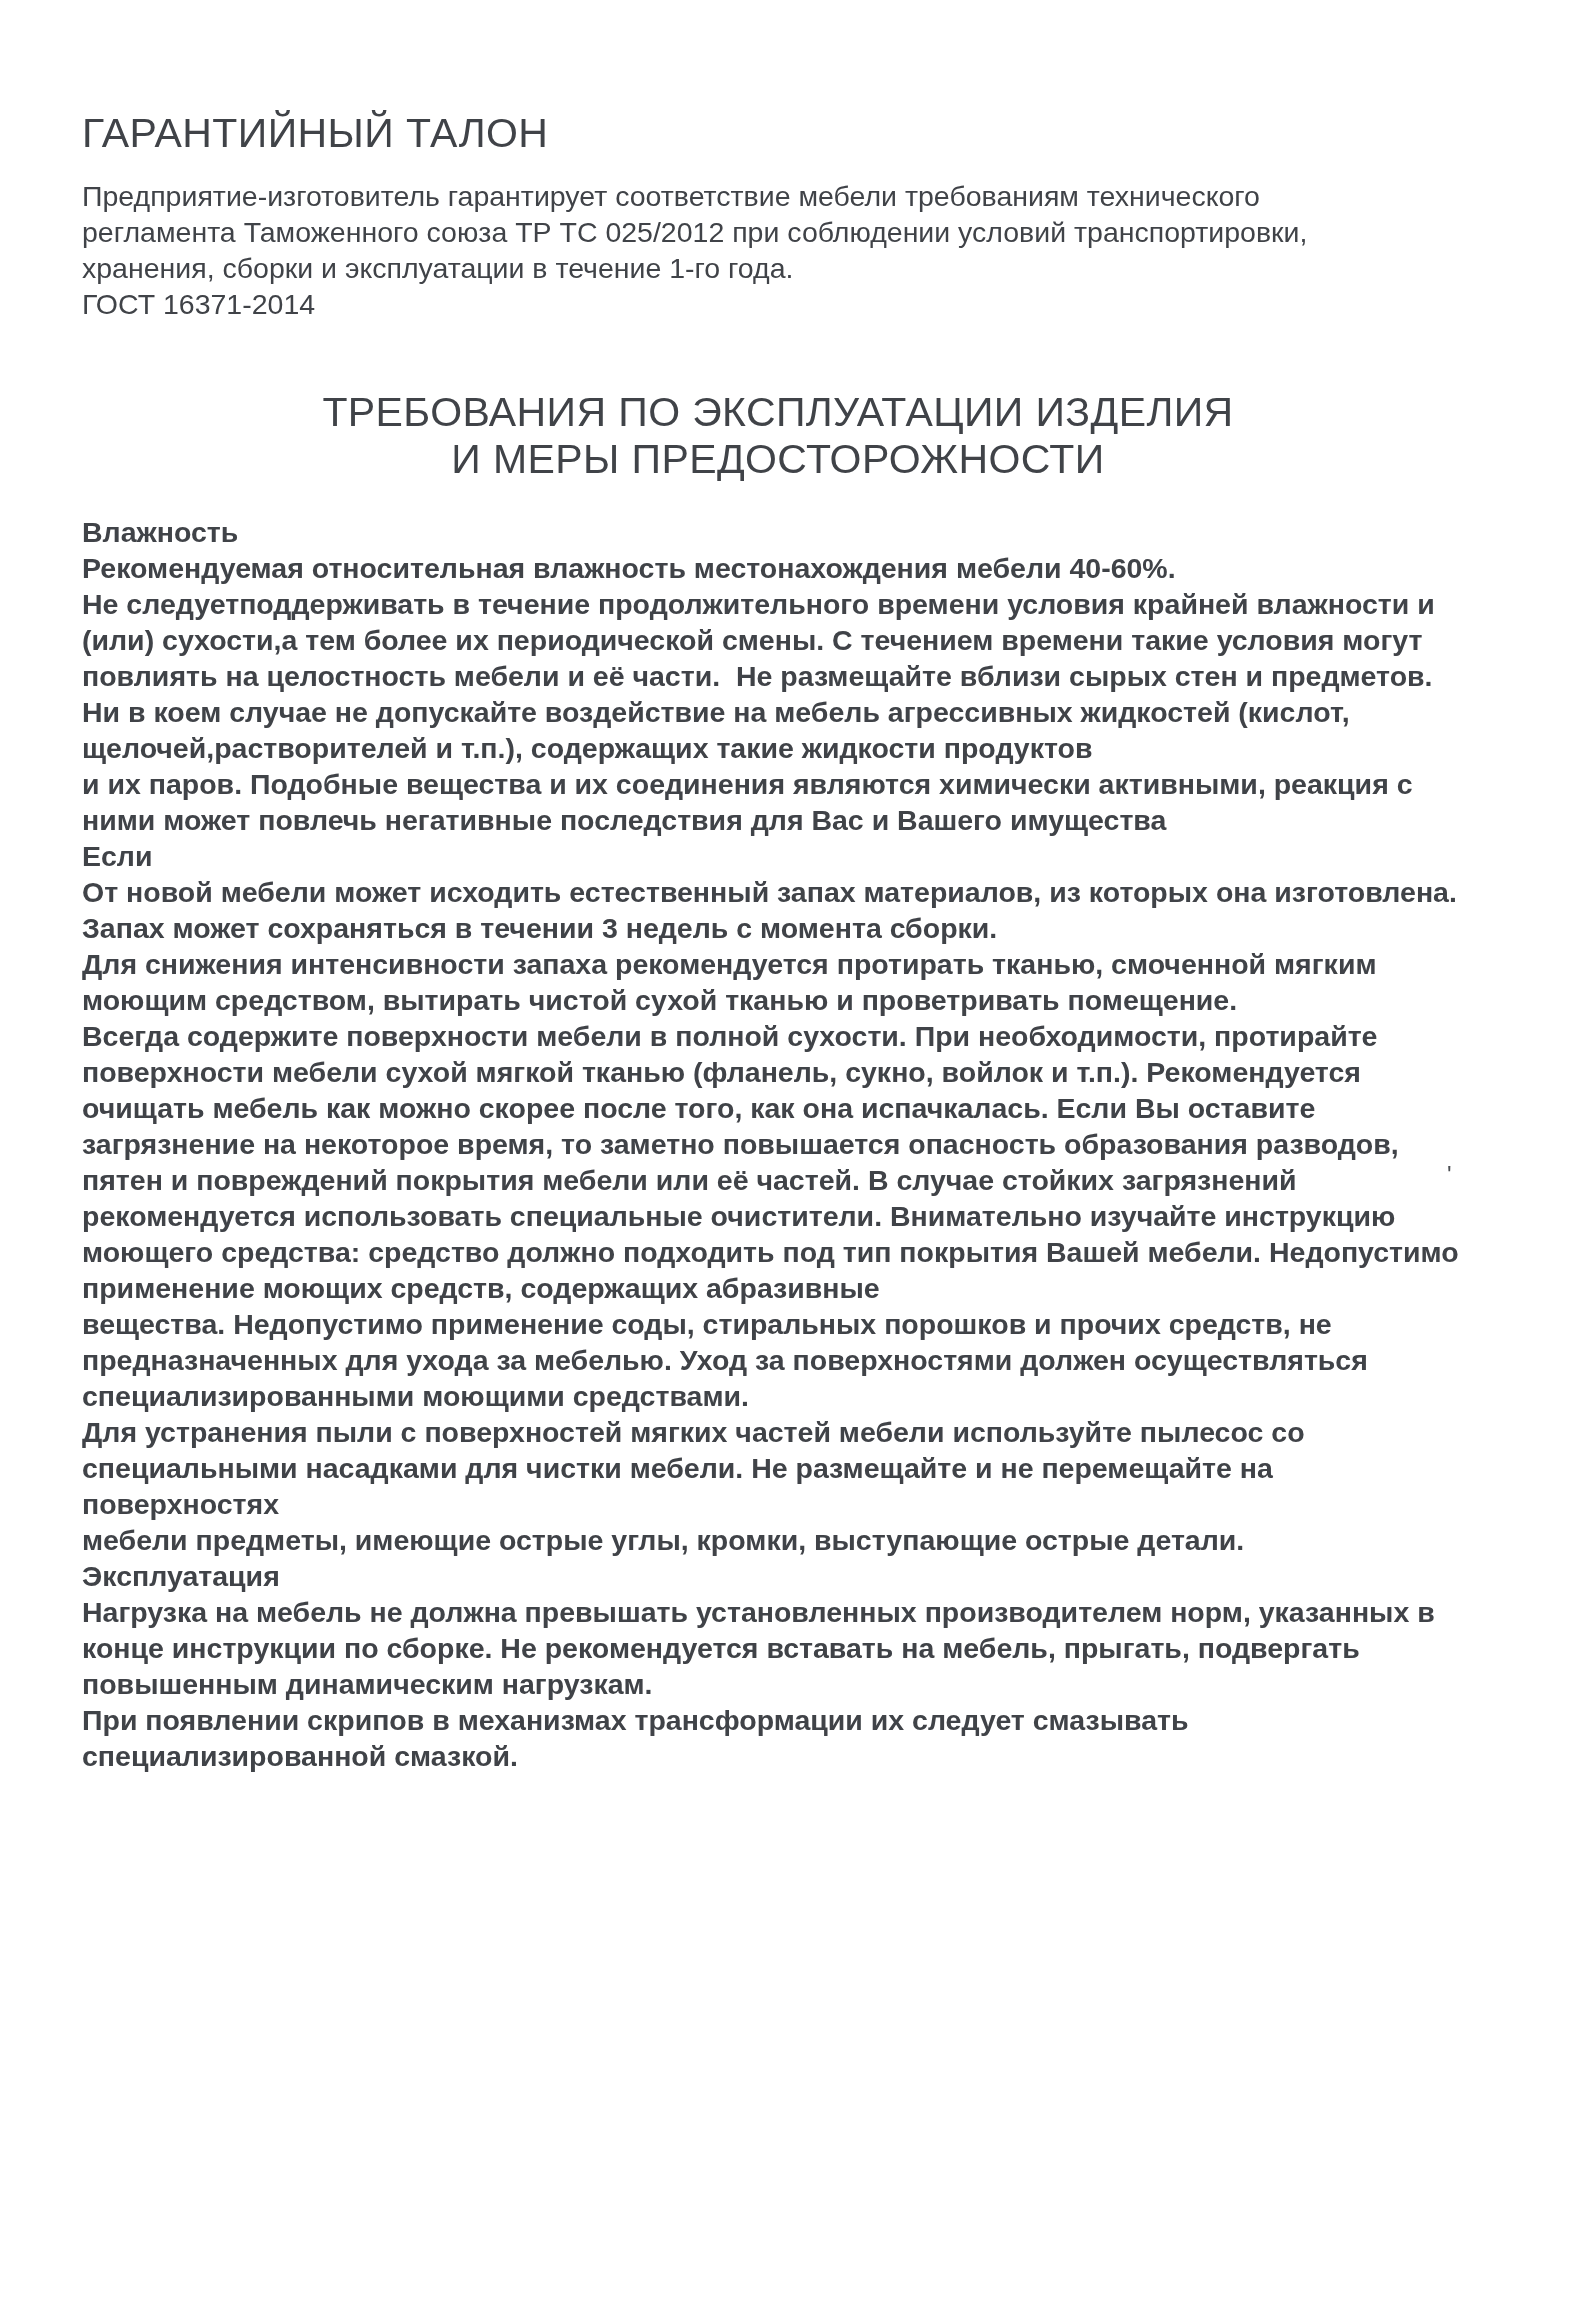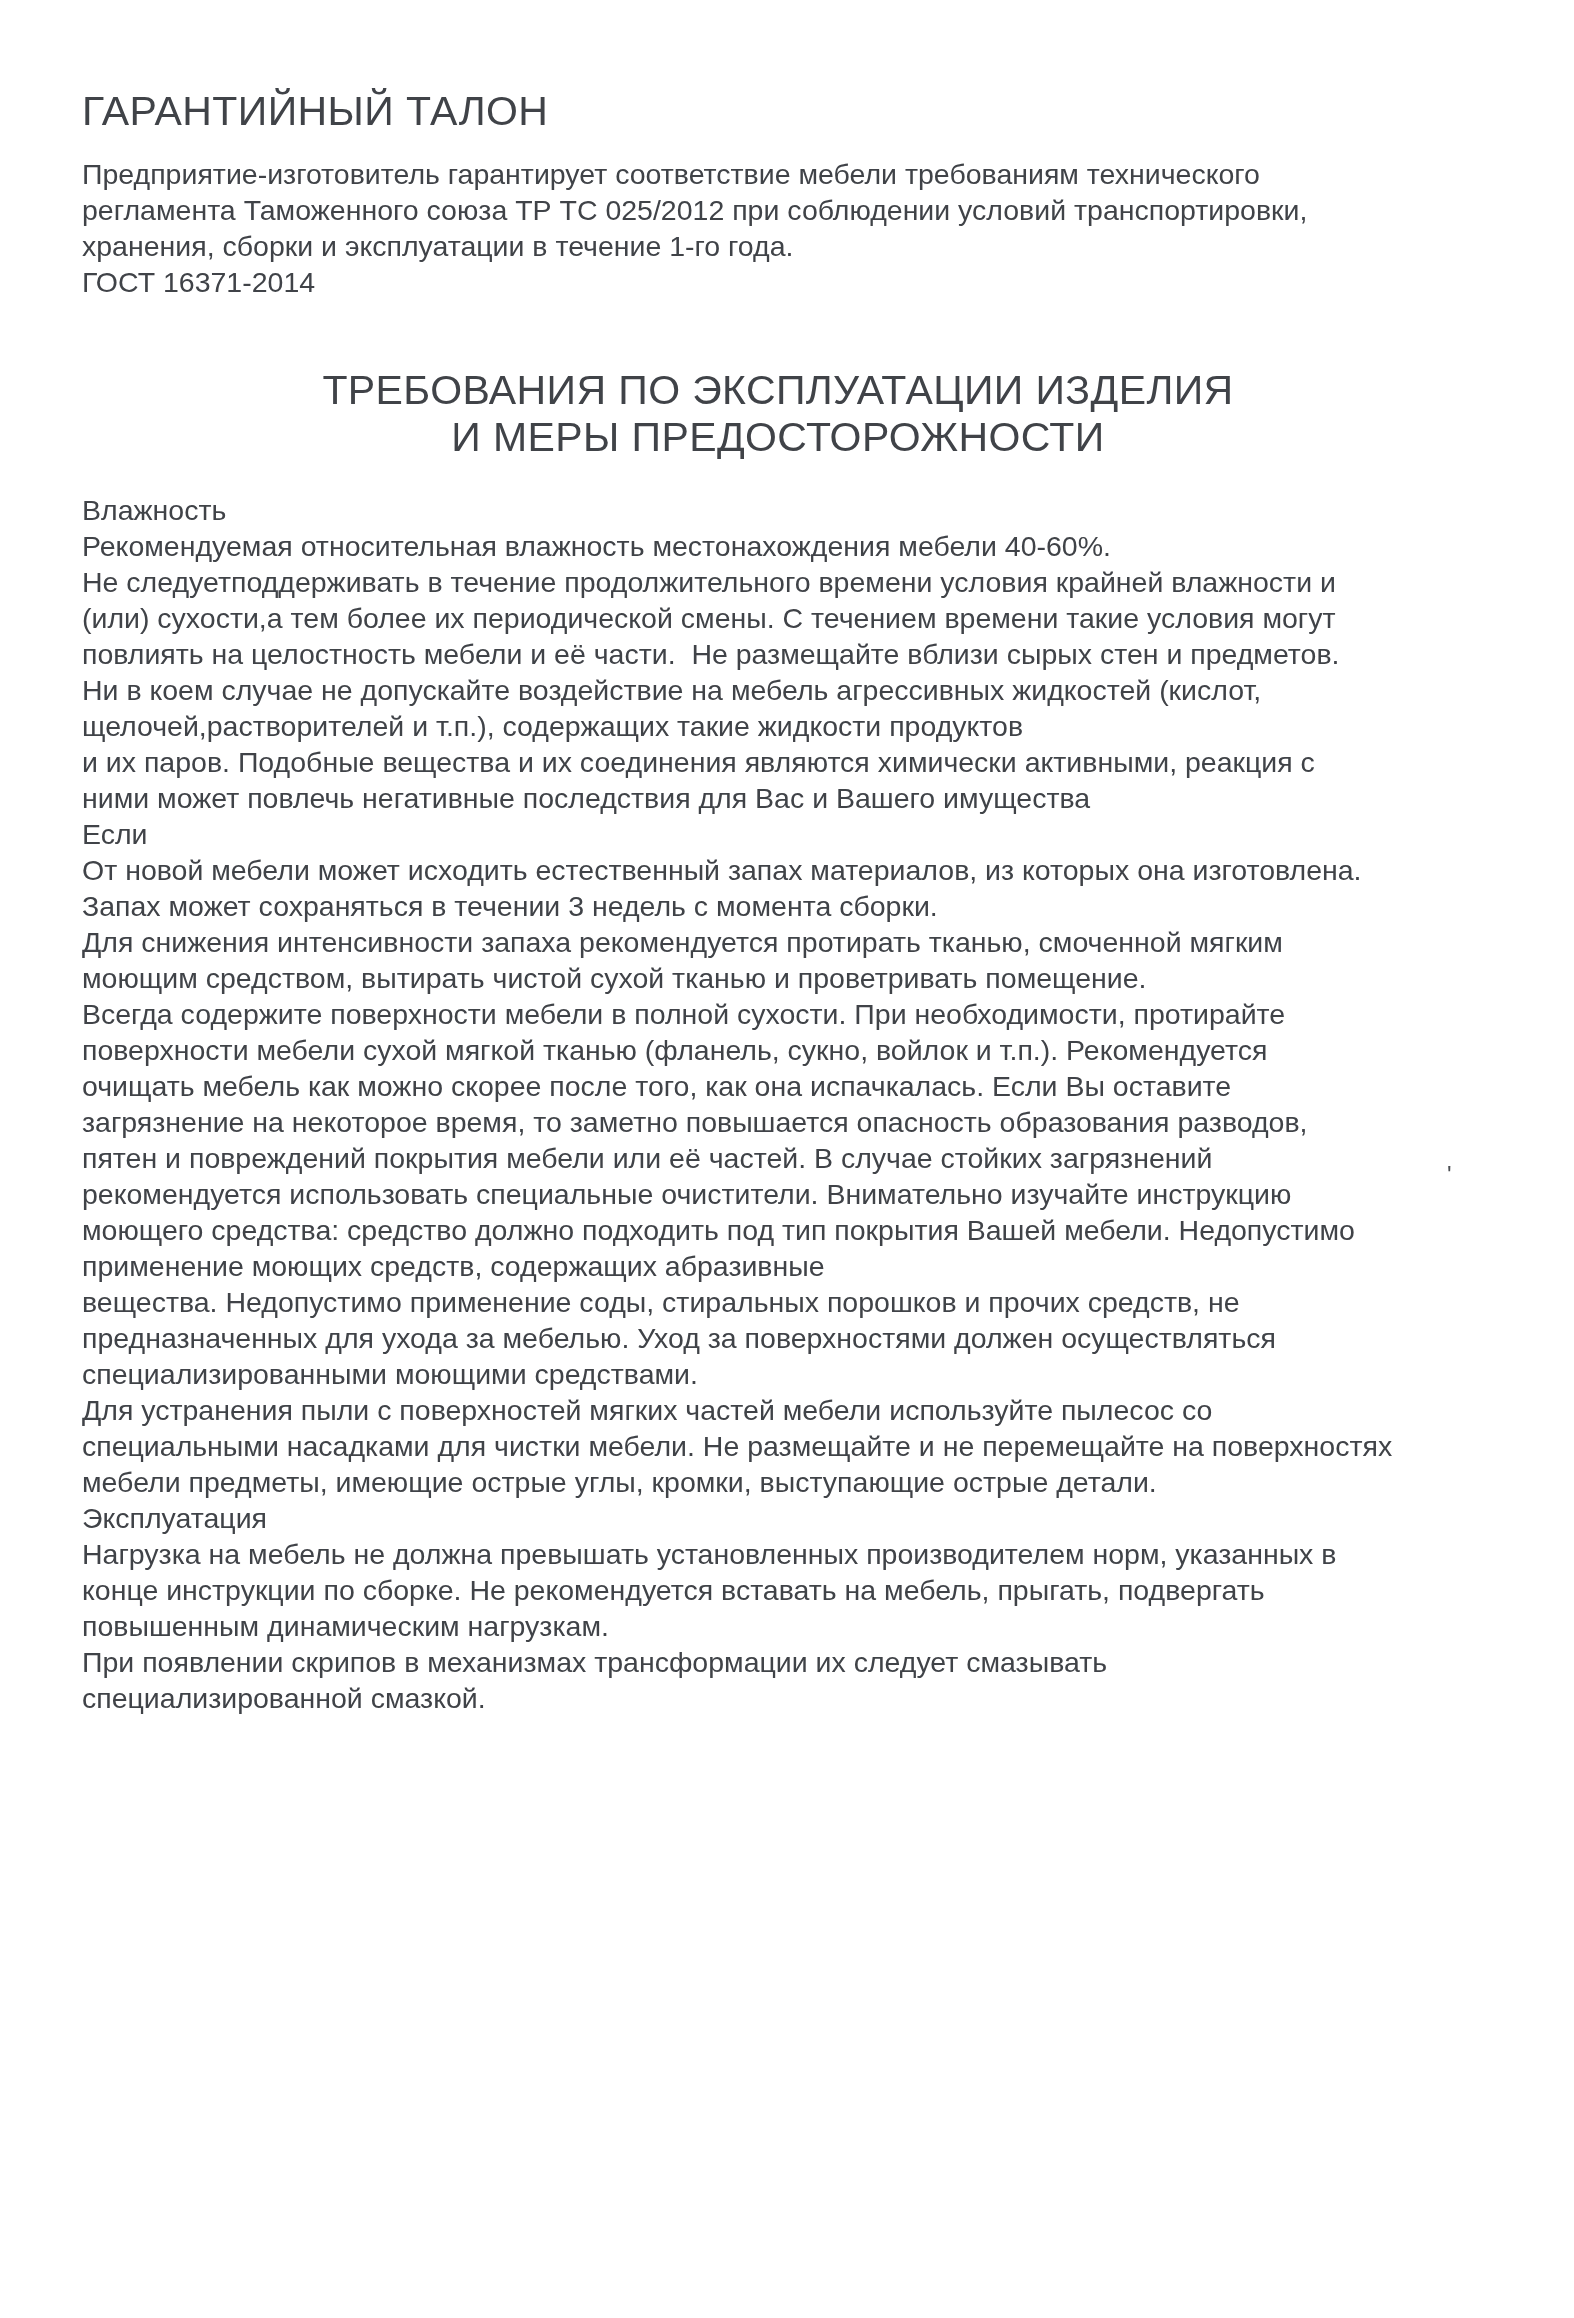--- a/index.html
+++ b/index.html
@@ -12,21 +12,21 @@
     height: 2319px;
     position: relative;
     font-family: "Liberation Sans", sans-serif;
     color: #404348;
     overflow: hidden;
   }
   .page {
     box-sizing: border-box;
     width: 100%;
     height: 100%;
-    padding: 88px 100px 0 82px;
+    padding: 110px 100px 0 82px;
   }
   .doc-title {
     font-size: 41px;
     line-height: 47px;
     font-weight: 400;
     letter-spacing: 0.4px;
     margin: 0 0 21.4px 0;
     white-space: pre-wrap;
   }
   .intro {
@@ -41,21 +41,21 @@
     line-height: 47px;
     font-weight: 400;
     letter-spacing: 0.4px;
     white-space: pre-wrap;
     margin: 0 0 31px 0;
     text-align: center;
   }
   .body-text {
     font-size: 28.5px;
     line-height: 36px;
-    font-weight: 400;
+    font-weight: 700;
   }
   .sub-heading,
   .sub-text {
     font-size: 28.5px;
     line-height: 36px;
     margin: 0;
     white-space: pre-wrap;
   }
   .stray {
     position: absolute;

